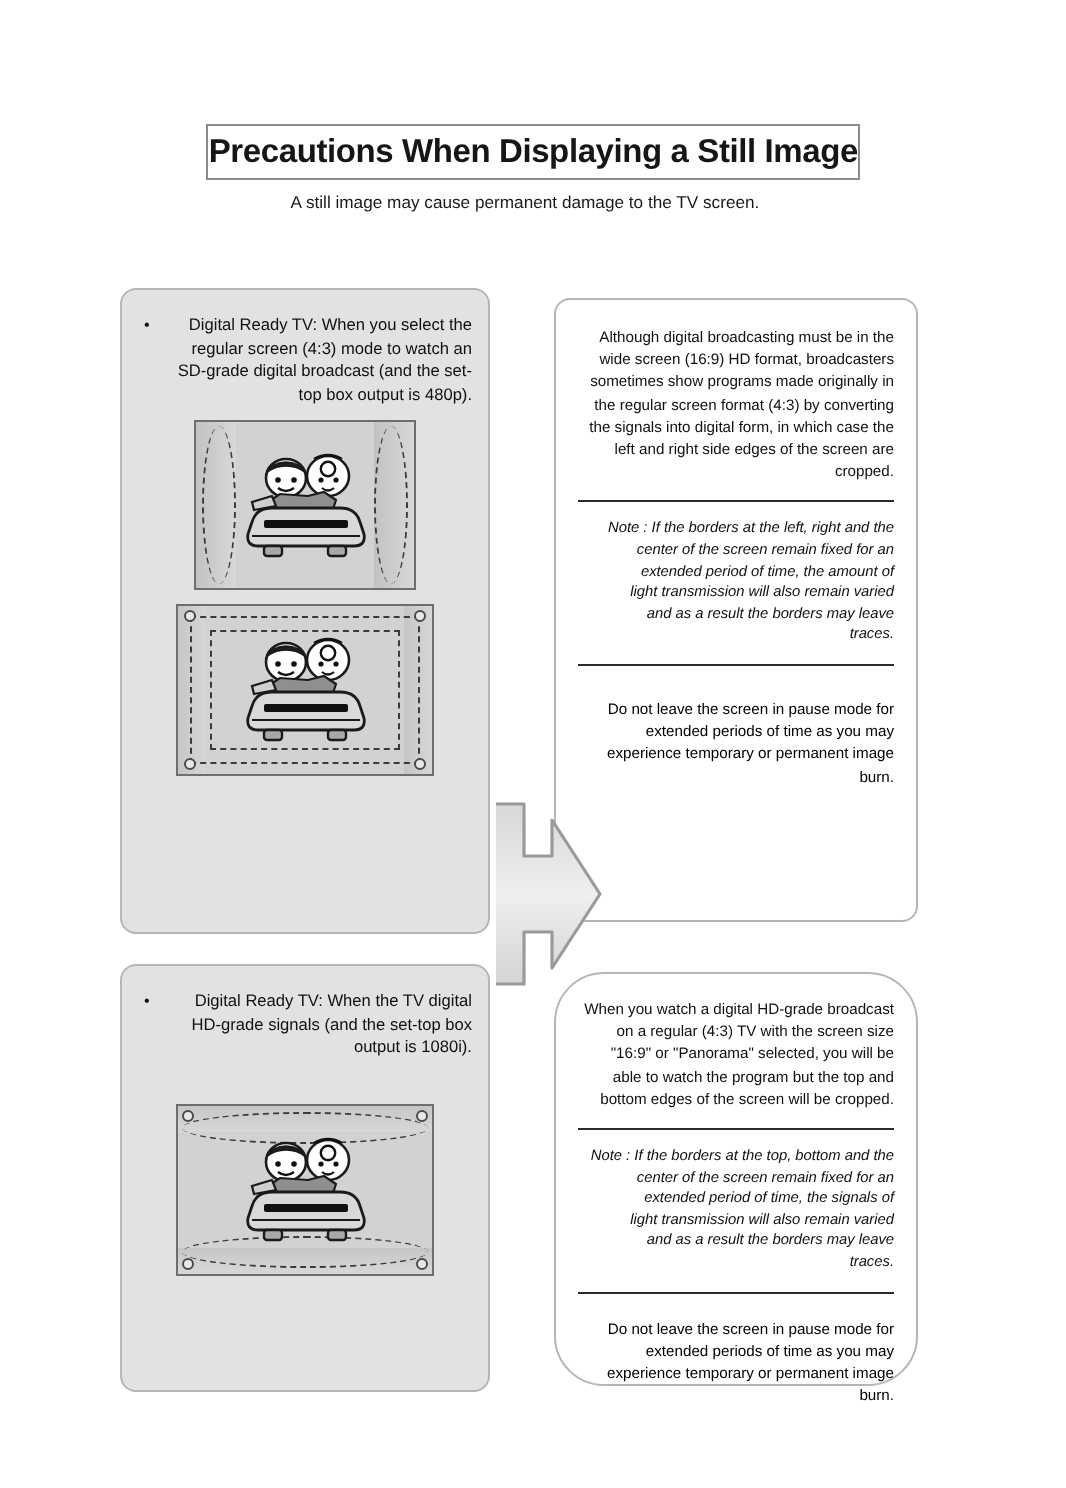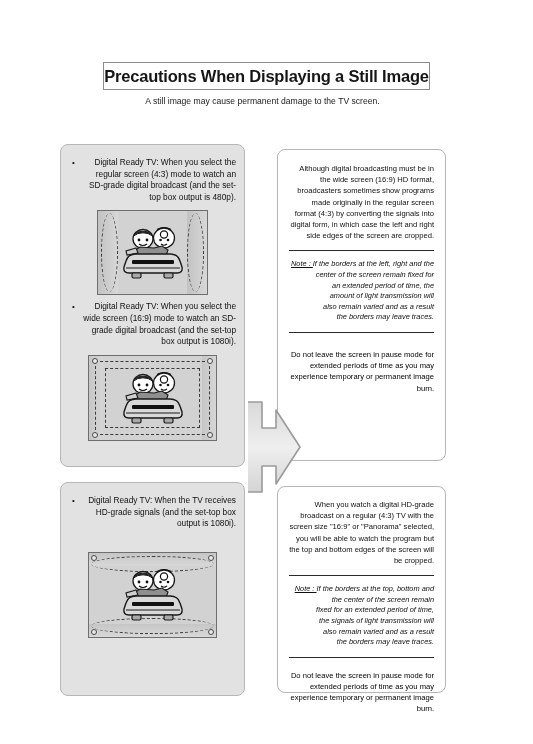--- a/index.html
+++ b/index.html
@@ -25,21 +25,21 @@
   .title-box {
     position: absolute;
     left: 103px;
     top: 62px;
     width: 327px;
     height: 28px;
     border: 1px solid #8a8a8a;
     background: #fff;
     display: flex;
     align-items: center;
-    justify-content: center;
+    justify-content: flex-end;
     box-sizing: border-box;
   }
   .title-box .title-text {
     font-size: 16.5px;
     font-weight: bold;
     letter-spacing: -0.2px;
     color: #161616;
     white-space: nowrap;
   }
   .subtitle {
@@ -68,27 +68,27 @@
     border: 1px solid #b6b6b6;
     border-radius: 8px;
   }
   .panel-left {
     left: 60px;
     width: 185px;
     background: #e2e2e2;
   }
   .panel-right {
     left: 277px;
-    width: 169px;
+    width: 182px;
     background: #ffffff;
   }
   #section-1 .panel-left  { top: 0; height: 323px; }
   #section-1 .panel-right { top: 5px; height: 312px; }
   #section-2 .panel-left  { top: 0; height: 214px; }
-  #section-2 .panel-right { top: 4px; height: 207px; }
+  #section-2 .panel-right { top: 4px; height: 207px; border-radius: 25px; }
 
   
   .bullet {
     position: relative;
     font-size: 8.3px;
     line-height: 11.6px;
     color: #101010;
     padding-left: 13px;
     margin: 0 8px 0 8px;
   }
@@ -211,21 +211,20 @@
     font-size: 7.4px;
     line-height: 10.6px;
     font-style: italic;
     color: #101010;
     margin: 8px 11px 0 11px;
     padding-left: 26px;
     text-indent: -26px;
   }
   .note .note-label {
     font-style: italic;
-    text-decoration: underline;
   }
   .note .note-body { font-style: italic; }
   #sec1-note { margin-top: 8px; }
   .rule-2 { margin-top: 9px; }
   .closing {
     font-size: 7.6px;
     line-height: 11.2px;
     margin: 16px 11px 0 11px;
   }
   #sec2-closing { margin-top: 12px; }
@@ -268,21 +267,20 @@
           <path d="M20 23 l-10 3 1 4 11 -2z" fill="#cfcfcf" stroke="#1a1a1a" stroke-width="1.1"></path>
 
           <path d="M10 36 q2 -7 10 -7 h34 q8 0 10 7 l2 6 q1 6 -5 6 h-48 q-6 0 -5 -6z" fill="#d9d9d9" stroke="#1a1a1a" stroke-width="1.4"></path>
           <rect x="16" y="35" width="42" height="4" rx="1" fill="#111"></rect>
           <path d="M10 43 h54" stroke="#1a1a1a" stroke-width="1"></path>
           <rect x="16" y="48" width="9" height="5" rx="1.5" fill="#a8a8a8" stroke="#1a1a1a" stroke-width="1.2"></rect>
           <rect x="48" y="48" width="9" height="5" rx="1.5" fill="#a8a8a8" stroke="#1a1a1a" stroke-width="1.2"></rect>
         </svg>
       </div>
 
-      <div class="bullet" id="sec1-bullet-2">Digital Ready TV: When you select the wide screen (16:9) mode to watch an SD-grade digital broadcast (and the set-top box output is 1080i).</div>
 
       <div class="tv-fig fig-169">
         <div class="side-band-169 l"></div>
         <div class="side-band-169 r"></div>
         <div class="dash-rect"></div>
         <div class="dash-rect inner"></div>
         <div class="corner-dot" style="left:3px;top:2px"></div>
         <div class="corner-dot" style="right:3px;top:2px"></div>
         <div class="corner-dot" style="left:3px;bottom:2px"></div>
         <div class="corner-dot" style="right:3px;bottom:2px"></div>
@@ -328,21 +326,21 @@
           <stop offset="1" stop-color="#d4d4d4"></stop>
         </linearGradient>
       </defs>
       <path d="M2 2 h14 v26 h14 v-18 l24 37 -24 37 v-18 h-14 v26 h-14" fill="url(#agrad1)" stroke="#9a9a9a" stroke-width="1.6" stroke-linejoin="round"></path>
     </svg>
   </div>
 
   <div class="section" id="section-2">
 
     <div class="panel panel-left">
-      <div class="bullet" id="sec2-bullet-1">Digital Ready TV: When the TV receives HD-grade signals (and the set-top box output is 1080i).</div>
+      <div class="bullet" id="sec2-bullet-1">Digital Ready TV: When the TV digital HD-grade signals (and the set-top box output is 1080i).</div>
 
       <div class="tv-fig fig-hd" style="margin-top:22px">
         <div class="band-top"></div>
         <div class="band-bottom"></div>
         <div class="dash-h t"></div>
         <div class="dash-h b"></div>
         <div class="corner-dot" style="left:2px;top:2px"></div>
         <div class="corner-dot" style="right:2px;top:2px"></div>
         <div class="corner-dot" style="left:2px;bottom:2px"></div>
         <div class="corner-dot" style="right:2px;bottom:2px"></div>

